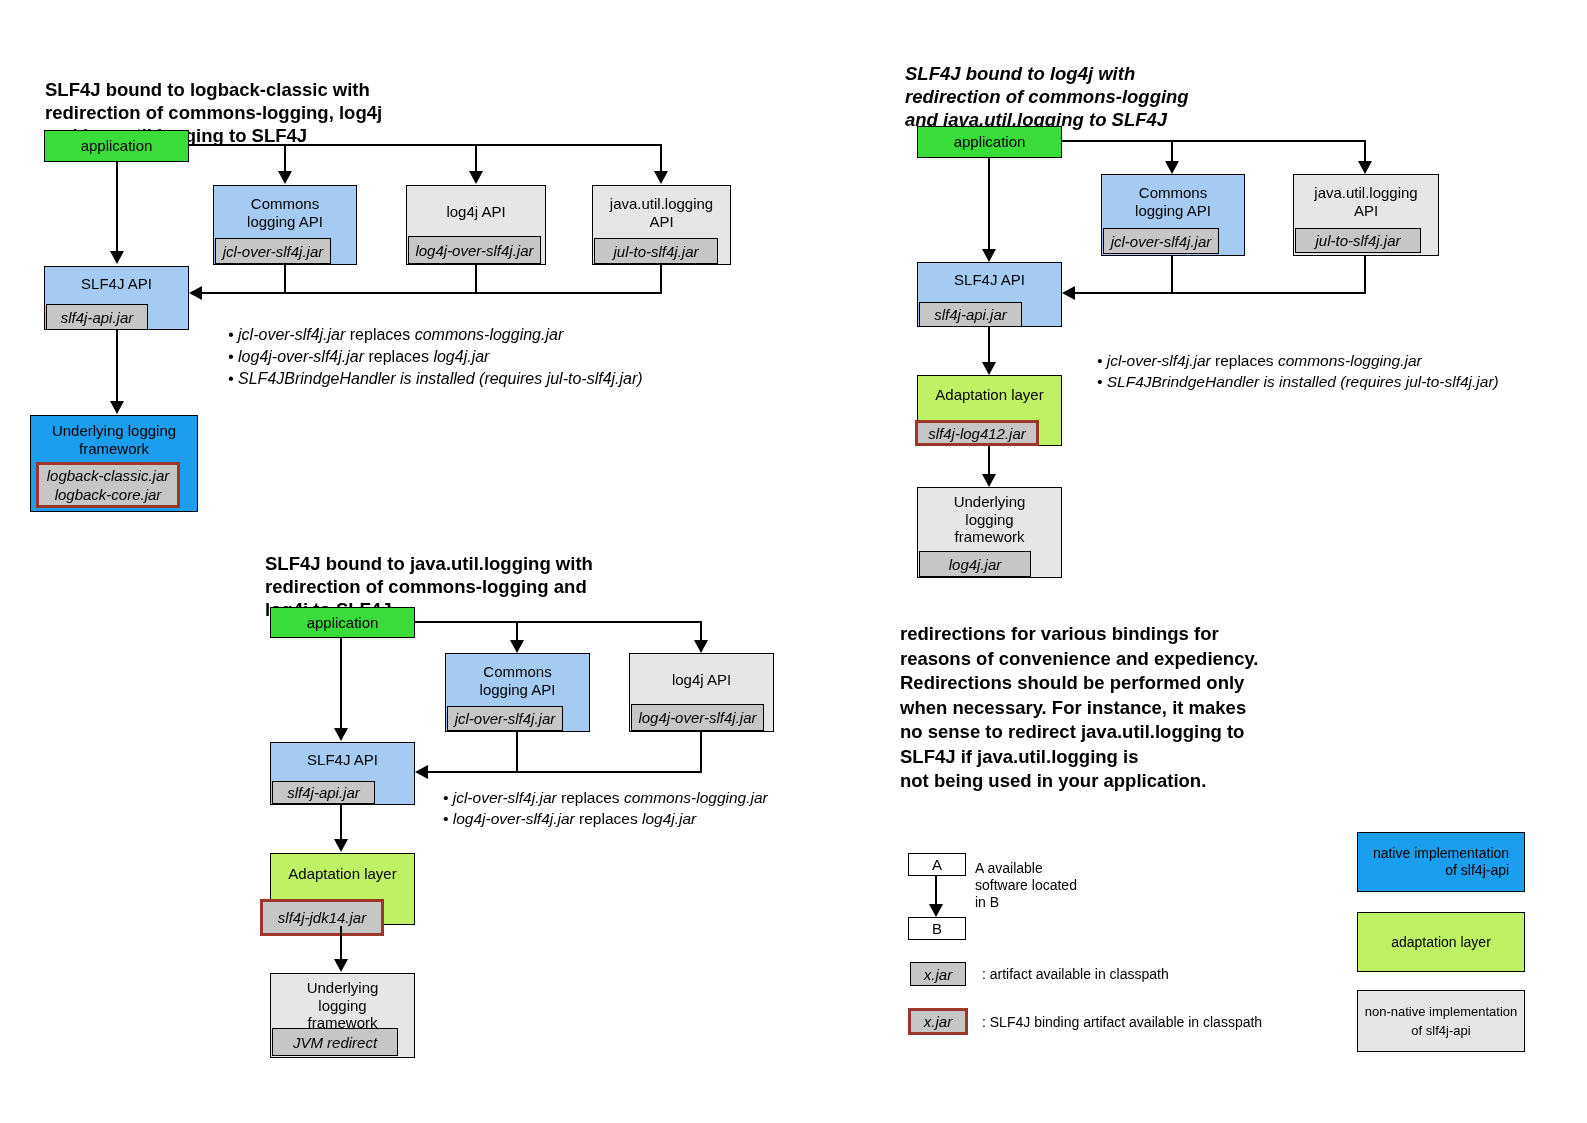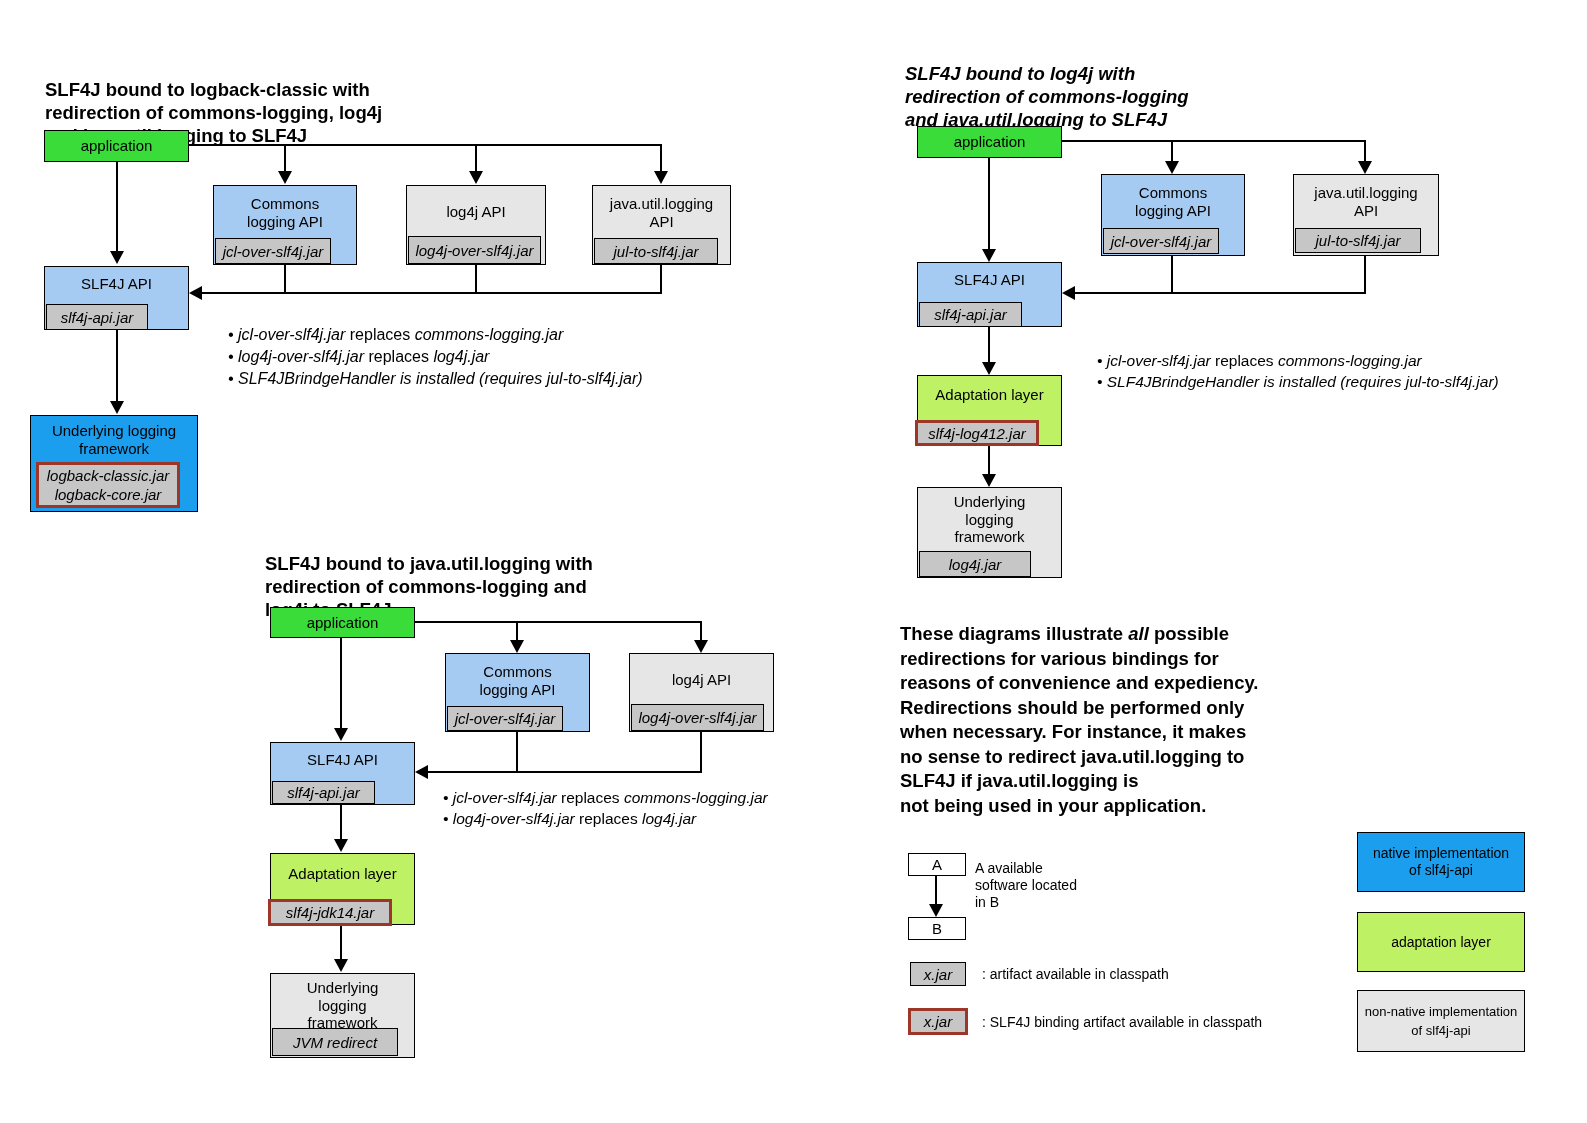--- a/index.html
+++ b/index.html
@@ -122,21 +122,21 @@
 
   <div class="bullets" style="left:443px;top:787px;font-size:15.5px;line-height:21px;">
     <div><span class="it">• jcl-over-slf4j.jar</span><span> replaces </span><span class="it">commons-logging.jar</span></div>
     <div><span class="it">• log4j-over-slf4j.jar</span><span> replaces </span><span class="it">log4j.jar</span></div>
   </div>
 
   <div class="vline" style="left:340px;top:805px;height:34px;"></div>
   <div class="ah-down" style="left:334px;top:839px;"></div>
 
   <div class="box teal" style="left:270px;top:853px;width:145px;height:72px;padding-top:11px;">Adaptation layer</div>
-  <div class="jar red" style="left:268px;top:899px;width:124px;height:27px;">slf4j-jdk14.jar</div>
+  <div class="jar red" style="left:260px;top:899px;width:124px;height:37px;">slf4j-jdk14.jar</div>
 
   <div class="vline" style="left:340px;top:926px;height:33px;"></div>
   <div class="ah-down" style="left:334px;top:959px;"></div>
 
   <div class="box lgray" style="left:270px;top:973px;width:145px;height:85px;padding-top:5px;line-height:17.5px;">Underlying
 logging
 framework</div>
   <div class="jar" style="left:272px;top:1028px;width:126px;height:28px;">JVM redirect</div>
 
   <div class="title" style="left:905px;top:26px;font-style:italic;">SLF4J bound to log4j with
@@ -183,21 +183,20 @@
 
   <div class="vline" style="left:988px;top:446px;height:28px;"></div>
   <div class="ah-down" style="left:982px;top:474px;"></div>
 
   <div class="box lgray" style="left:917px;top:487px;width:145px;height:91px;padding-top:5px;line-height:17.5px;">Underlying
 logging
 framework</div>
   <div class="jar" style="left:919px;top:551px;width:112px;height:26px;">log4j.jar</div>
 
   <div class="note" style="left:900px;top:622px;">
-    <div><span>These diagrams illustrate </span><span class="it">all</span><span> possible</span></div>
     <div class="pre">redirections for various bindings for
 reasons of convenience and expediency.
 Redirections should be performed only
 when necessary. For instance, it makes
 no sense to redirect java.util.logging to
 SLF4J if java.util.logging is
 not being used in your application.</div>
   </div>
 
   <div class="box white vc" style="left:908px;top:853px;width:58px;height:23px;">A</div>
@@ -207,19 +206,19 @@
   <div class="ltext" style="left:975px;top:860px;">A available
 software located
 in B</div>
 
   <div class="jar" style="left:910px;top:962px;width:56px;height:24px;">x.jar</div>
   <div class="ltext" style="left:982px;top:966px;">: artifact available in classpath</div>
 
   <div class="jar red" style="left:908px;top:1008px;width:60px;height:27px;">x.jar</div>
   <div class="ltext" style="left:982px;top:1014px;">: SLF4J binding artifact available in classpath</div>
 
-  <div class="box bblue vc small" style="left:1357px;top:832px;width:168px;height:60px;">native implementation
+  <div class="box bblue vc small" style="left:1357px;top:832px;width:168px;height:60px;text-align:right;">native implementation
 of slf4j-api</div>
   <div class="box teal vc small" style="left:1357px;top:912px;width:168px;height:60px;">adaptation layer</div>
   <div class="box lgray vc smaller" style="left:1357px;top:990px;width:168px;height:62px;">non-native implementation
 of slf4j-api</div>
 
 </div>
 
 </body></html>

